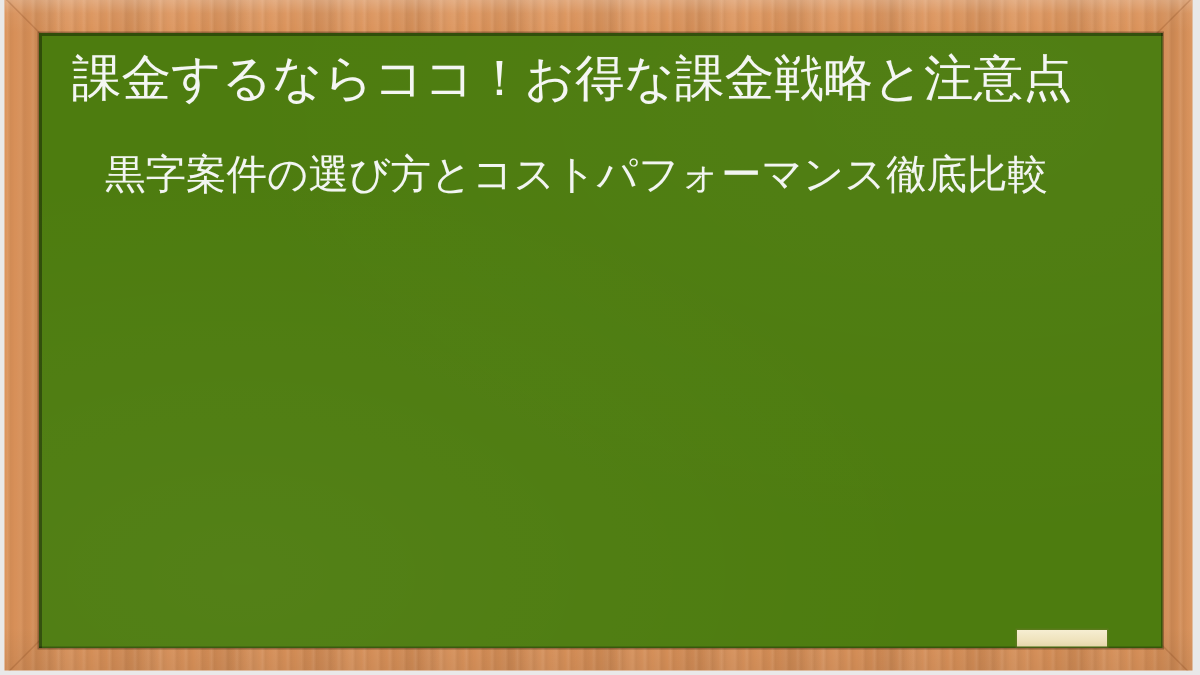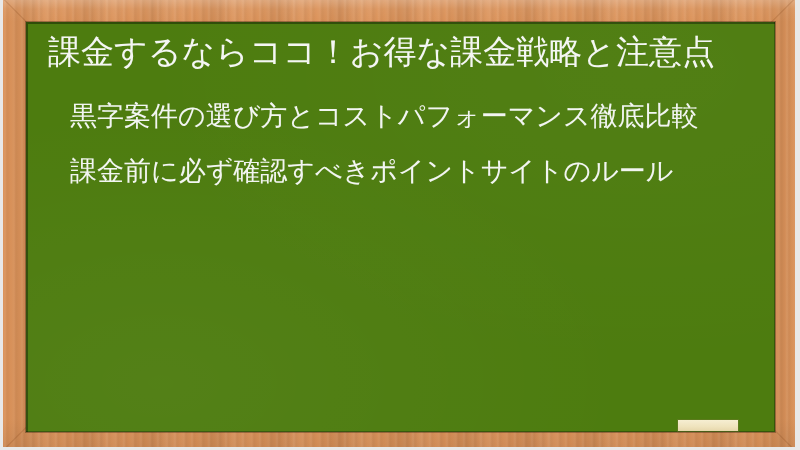--- a/index.html
+++ b/index.html
@@ -168,21 +168,20 @@
     <div class="miter br"></div>
 
     <div id="board">
       <div class="chalkdust"></div>
 
       <div id="content">
         <div id="title">課金するならココ！お得な課金戦略と注意点</div>
 
         <ul id="topics">
           <li>黒字案件の選び方とコストパフォーマンス徹底比較</li>
-          <li>課金前に必ず確認すべきポイントサイトのルール</li>
         </ul>
       </div>
 
       <div id="chalk"></div>
     </div>
   </div>
 
 </div>
 
 </body></html>

